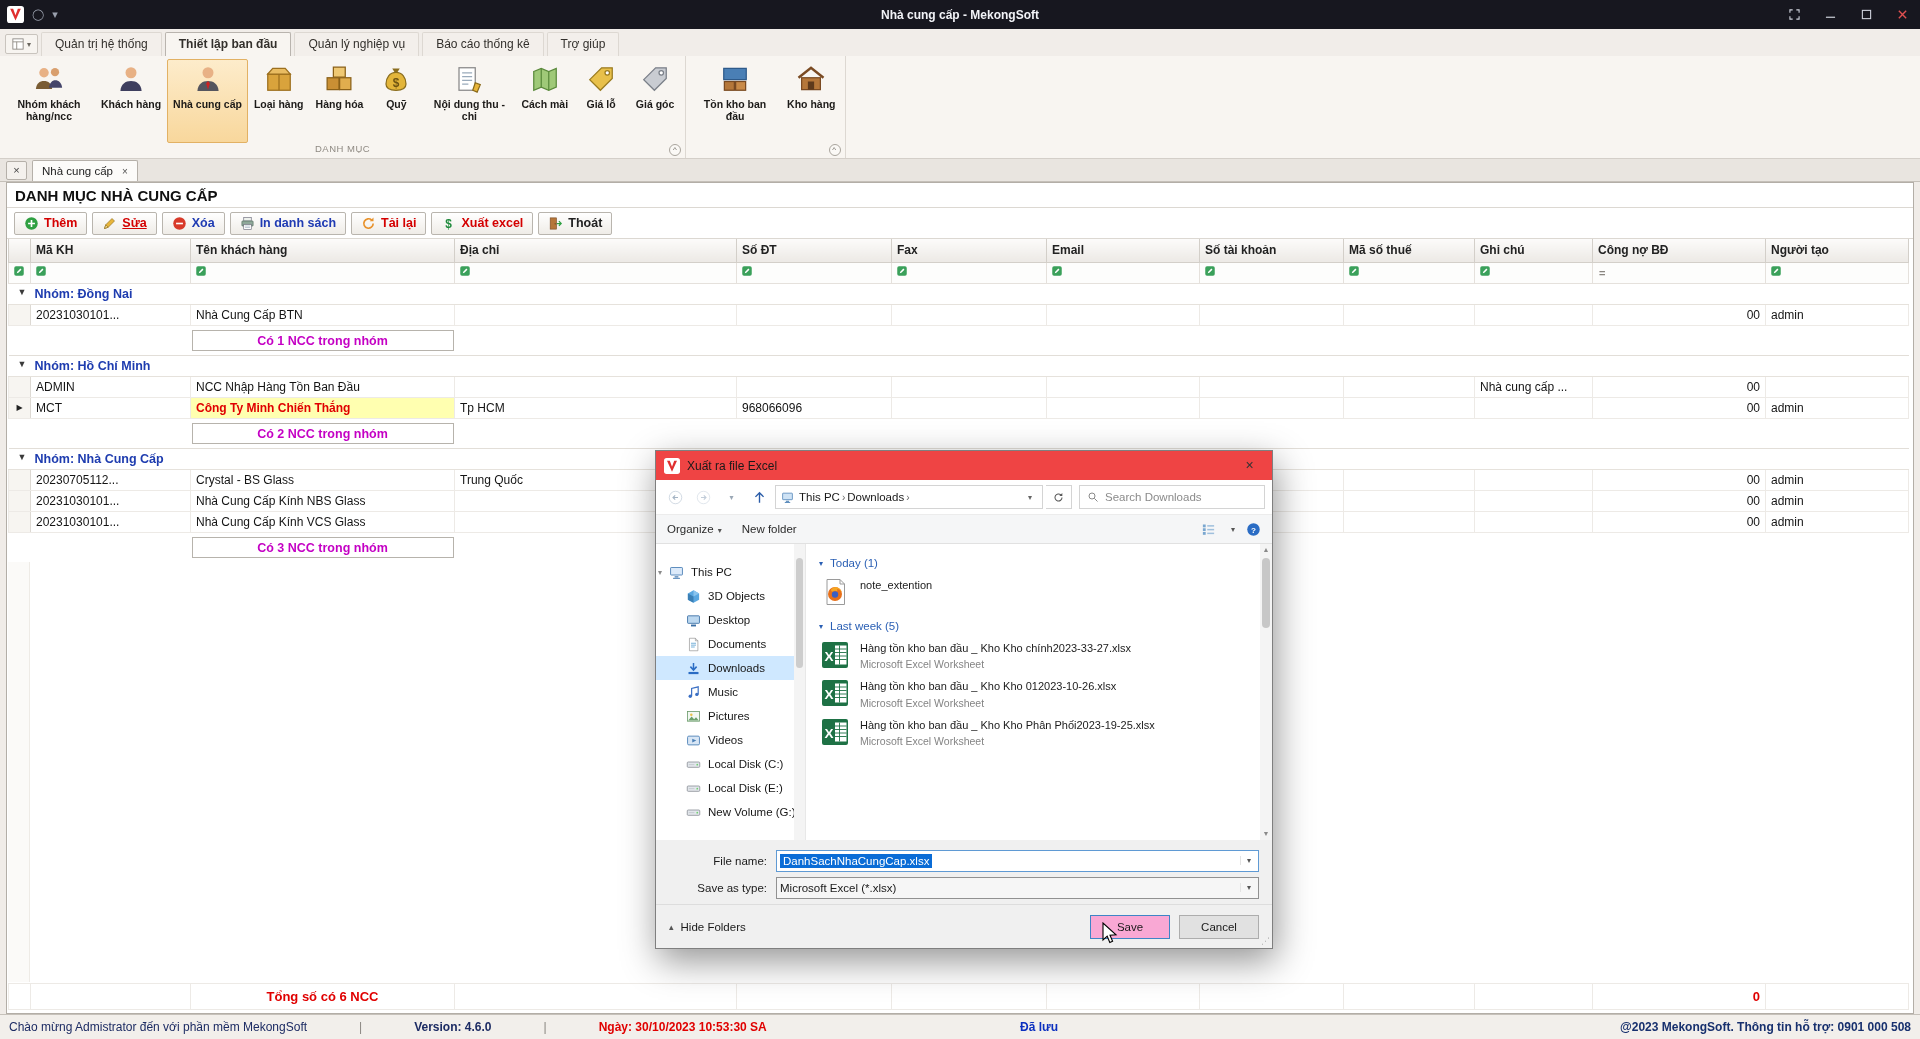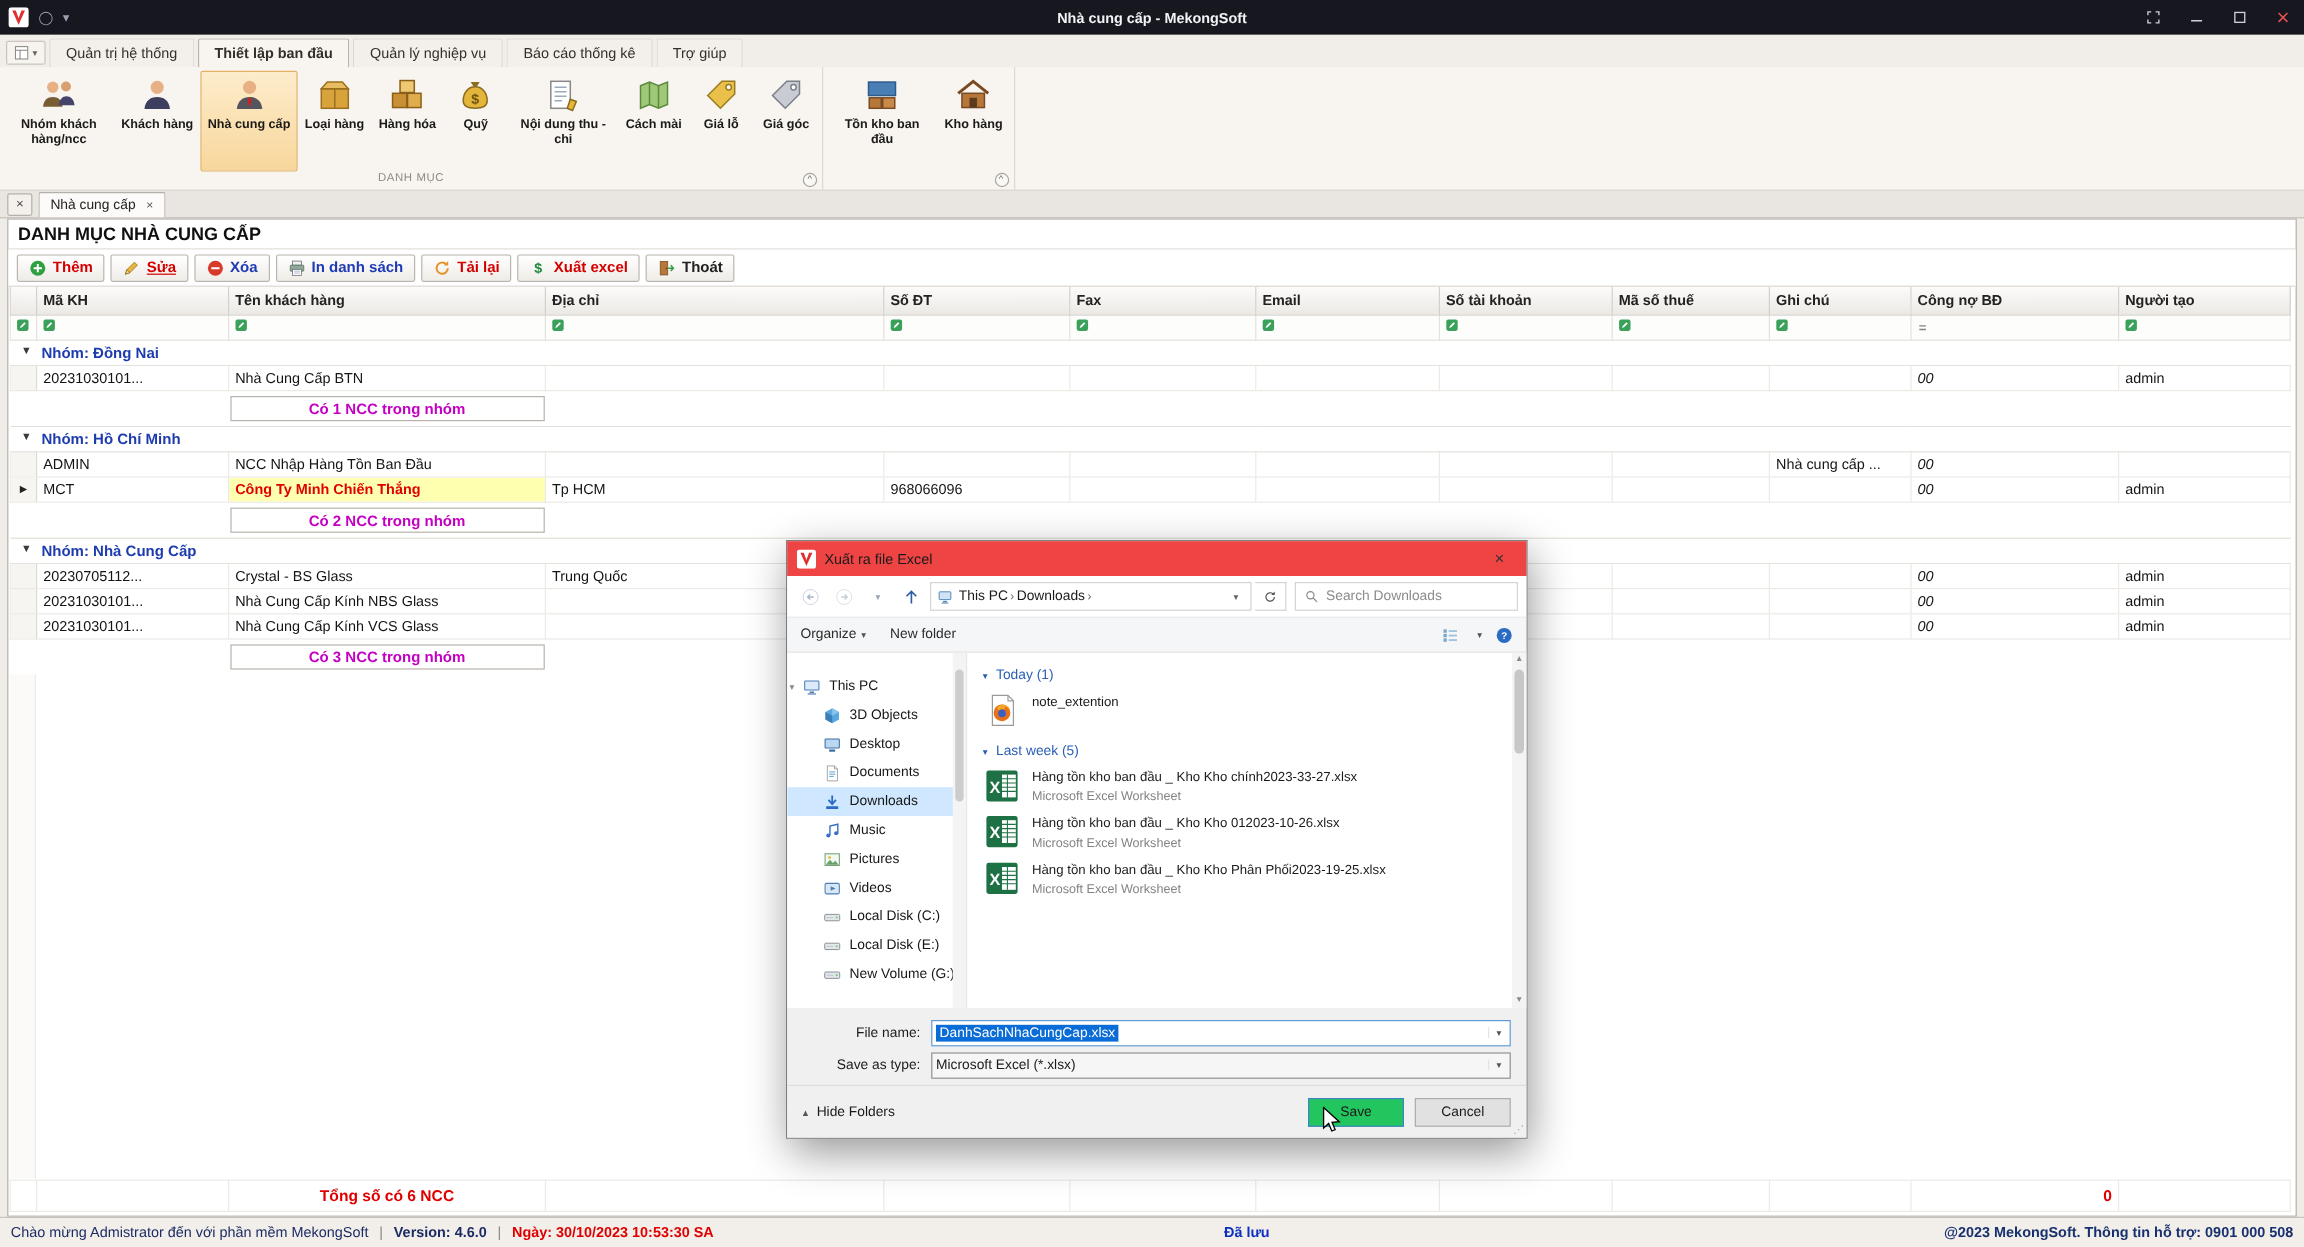--- a/index.html
+++ b/index.html
@@ -55,33 +55,33 @@
   table.grid th { background:linear-gradient(#fcfbfa,#ece9e5); border:1px solid #d3cfc9; border-top:none; height:23px; padding:3px 5px; text-align:left; font-weight:bold; color:#222; overflow:hidden; white-space:nowrap; }
   tr.filterrow td { border:1px solid #e5e1dc; height:21px; padding:2px 4px; background:#fdfdfc; }
   tr.filterrow .icon svg { width:12px; height:12px; }
   .feq { color:#8a8680; font-weight:bold; font-size:11px; padding-left:2px; }
   tbody td { border:1px solid #edeae6; height:21px; padding:2px 5px; color:#141414; white-space:nowrap; overflow:hidden; }
   td.ind { background:#f7f5f1; border-right:1px solid #ddd9d3; text-align:center; font-size:8px; color:#222; }
   tr.grouprow td { border:none; border-top:1px solid #e2ded8; border-bottom:1px solid #e6e2dc; background:#fff; font-weight:bold; color:#1e3caf; font-size:12.5px; padding-left:26px; position:relative; height:21px; }
   tr.grouprow .tri { position:absolute; left:9px; top:3px; font-size:9px; color:#3a3a3a; }
   tr.sumrow td { border:none; height:30px; padding:0; }
   .sumbox { margin:4px 1px; height:21px; line-height:21px; border:1px solid #b7b3ac; text-align:center; color:#c400c4; font-weight:bold; font-size:12.5px; }
-  td.num { text-align:left;font-style:italic; }
+  td.num { text-align:right; }
   td.sel { background:#ffffb0; color:#e00000; font-weight:bold; }
   .grid-empty { flex:1; background:#fff; }
   .grid-empty .strip { width:22px; height:100%; background:#fbfaf8; border-right:1px solid #eeebe6; }
 
   .gfoot { position:absolute; left:1px; right:1px; bottom:2px; height:28px; }
   .gfoot table { border-collapse:collapse; table-layout:fixed; width:1900px; height:27px; border:1px solid #b7b3ac; }
   .gfoot td { border-left:1px solid #efece8; padding:2px 5px; white-space:nowrap; overflow:hidden; }
   .gfoot .total { text-align:center; color:#e00000; font-weight:bold; font-size:13px; }
   .gfoot .val { text-align:right; color:#e00000; font-weight:bold; font-size:13px; }
 
   
-  .statusbar { position:absolute; left:0; right:0; bottom:0; height:25px; background:#f2efeb; border-top:1px solid #c6c1ba; display:flex; align-items:center; padding:0 9px; font-size:12px; color:#1c2b63; }
+  .statusbar { position:absolute; left:0; right:0; bottom:0; height:25px; background:#f2efeb; border-top:1px solid #c6c1ba; display:flex; align-items:center; padding:0 9px; font-size:12px; color:#1c2b63;gap:43px; }
   .sb-sep { margin:0 9px; color:#8a8680; }
   .sb-version { font-weight:bold; }
   .sb-date { color:#e00000; font-weight:bold; }
   .sb-saved { position:absolute; left:1020px; color:#0b2fbf; font-weight:bold; }
   .sb-right { margin-left:auto; font-weight:bold; color:#17306e; }
 
   
   .dialog { position:absolute; left:655px; top:450px; width:618px; height:499px; background:#f0f0f0; border:1px solid #7f7f7f; box-shadow:3px 12px 34px rgba(0,0,0,.42); z-index:40; display:flex; flex-direction:column; }
   .dlg-titlebar { height:29px; background:#ef4444; display:flex; align-items:center; gap:7px; padding-left:8px; font-size:12px; color:#1a1a1a; }
   .dlg-titlebar .icon svg { width:16px; height:16px; }
@@ -125,21 +125,21 @@
   .flabel { width:120px; text-align:right; padding-right:9px; font-size:11.5px; color:#1a1a1a; }
   .fcombo { flex:1; height:22px; border:1px solid #5f9ad4; background:#fff; display:flex; align-items:center; padding:0 1px 0 3px; font-size:11.5px; color:#1a1a1a; }
   .fcombo.gray { border-color:#919191; background:#f6f6f6; }
   .fname-sel { background:#0a6cd6; color:#fff; padding:1px 3px; }
   .combo-arrow { margin-left:auto; width:17px; text-align:center; font-size:8px; color:#555; border-left:1px solid #e3e3e3; }
   .dlg-footer { height:44px; background:#f0f0f0; border-top:1px solid #ddd; display:flex; align-items:center; padding:0 13px; }
   .hide-folders { display:flex; align-items:center; gap:7px; font-size:11.5px; color:#1a1a1a; }
   .hide-folders .ch { font-size:9px; color:#555; }
   .btn-row { margin-left:auto; display:flex; gap:9px; }
   .btn { width:80px; height:24px; display:flex; align-items:center; justify-content:center; font-size:11.5px; color:#1a1a1a; border:1px solid #adadad; background:#e1e1e1; }
-  .btn.primary { border-color:#3f85c6; background:#22c55e; }
+  .btn.primary { border-color:#3f85c6; background:#f9a8d4; }
   .grip { position:absolute; right:2px; bottom:2px; color:#aaa; font-size:9px; }
 
   .cursor { position:absolute; left:1100px; top:922px; z-index:99; }
 </style>
 </head>
 <body>
 
 <div class="titlebar">
   <div class="qat">
     <span class="icon">

